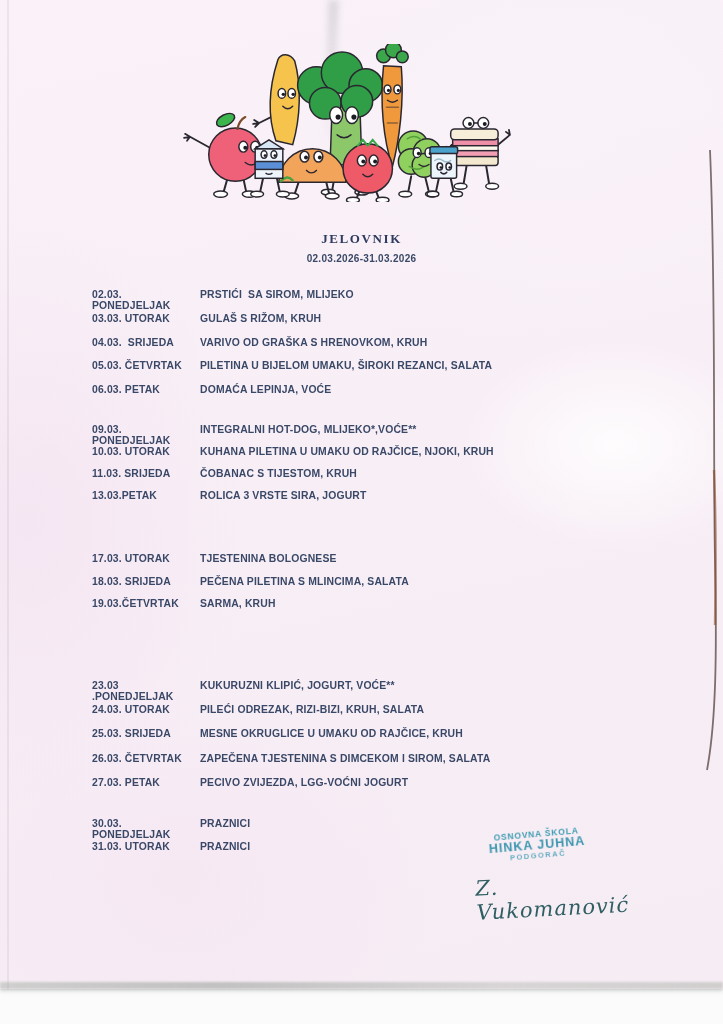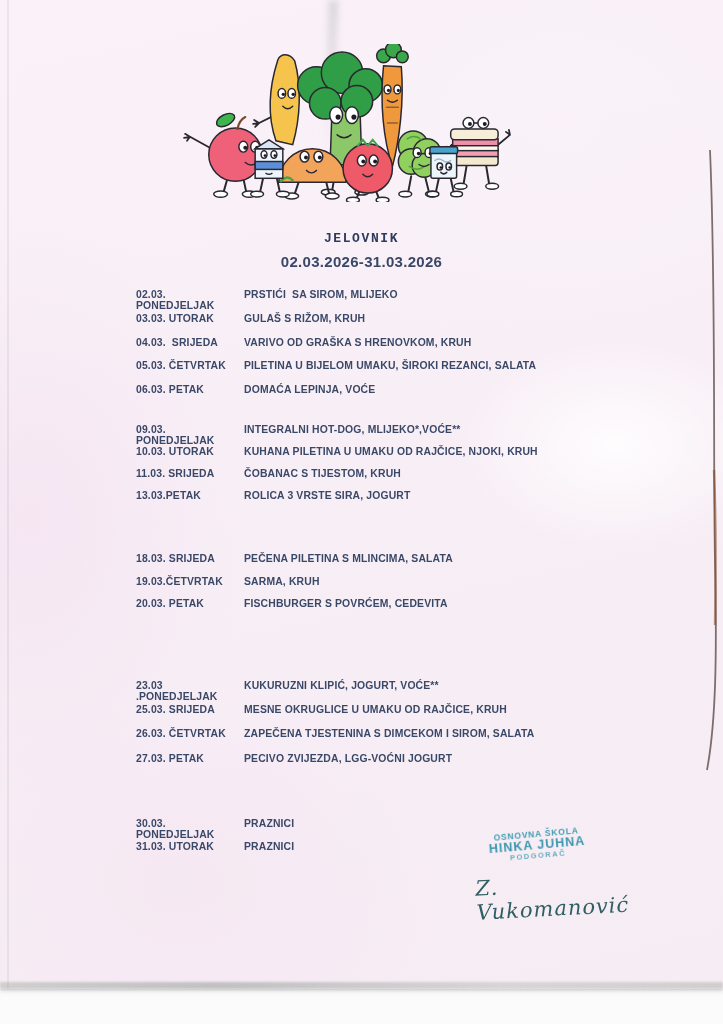--- a/index.html
+++ b/index.html
@@ -27,38 +27,38 @@
   .left-edge{position:absolute;left:7px;top:0;width:2px;height:989px;
     background:rgba(120,110,125,.10);filter:blur(.5px);}
   .top-streak{position:absolute;left:326px;top:0;width:10px;height:150px;
     background:linear-gradient(rgba(140,140,150,.28),rgba(140,140,150,0));
     filter:blur(3px);transform:rotate(2deg);}
   .edge-svg{position:absolute;left:0;top:0;pointer-events:none;}
 
   
   .title{
     position:absolute;left:0;right:0;top:231px;text-align:center;
-    font-family:Liberation Mono, monospace;font-weight:bold;font-size:13px;
+    font-family:Liberation Serif, serif;font-weight:bold;font-size:13px;
     letter-spacing:1.6px;color:#2e3a5e;
   }
   .daterange{
     position:absolute;left:0;right:0;top:253px;text-align:center;
-    font-weight:700;font-size:15px;letter-spacing:.3px;color:#3a4868;
+    font-weight:700;font-size:10px;letter-spacing:.3px;color:#3a4868;
   }
 
   
   #menu{position:absolute;left:92px;top:0;width:575px;color:#3a4868;}
   .week{position:absolute;left:0;width:575px;}
   .w0{top:289px;--rh:23.8px;}
   .w1{top:424px;--rh:21.9px;}
   .w2{top:553px;--rh:22.6px;}
   .w3{top:680px;--rh:24.2px;}
   .w4{top:818px;--rh:23.2px;}
   .row{display:flex;height:var(--rh,23.8px);align-items:flex-start;
-    font-size:10.4px;font-weight:700;letter-spacing:.15px;margin-left:44px;}
+    font-size:10.4px;font-weight:700;letter-spacing:.15px;}
   .lab{flex:0 0 108px;white-space:pre-wrap;}
   .meal{white-space:pre-wrap;text-align:right;}
 
   
   #notes{position:absolute;left:92px;top:877px;width:420px;color:#3a4868;}
   .note{font-size:10.4px;font-weight:700;letter-spacing:.15px;height:22.6px;}
 
   
   .stamp{
     position:absolute;left:487px;top:829px;width:100px;text-align:center;
@@ -276,36 +276,40 @@
           <span class="lab">11.03. SRIJEDA</span>
           <span class="meal">ČOBANAC S TIJESTOM, KRUH</span>
         </div>
         <div class="row">
           <span class="lab">13.03.PETAK</span>
           <span class="meal">ROLICA 3 VRSTE SIRA, JOGURT</span>
         </div>
       </div>
       <div class="week w2">
         <div class="row">
+          <span class="lab">17.03. UTORAK</span>
+          <span class="meal">TJESTENINA BOLOGNESE</span>
+        </div>
+        <div class="row">
           <span class="lab">18.03. SRIJEDA</span>
           <span class="meal">PEČENA PILETINA S MLINCIMA, SALATA</span>
         </div>
         <div class="row">
           <span class="lab">19.03.ČETVRTAK</span>
           <span class="meal">SARMA, KRUH</span>
         </div>
-        <div class="row">
-          <span class="lab">20.03. PETAK</span>
-          <span class="meal">FISCHBURGER S POVRĆEM, CEDEVITA</span>
-        </div>
       </div>
       <div class="week w3">
         <div class="row">
           <span class="lab">23.03 .PONEDJELJAK</span>
           <span class="meal">KUKURUZNI KLIPIĆ, JOGURT, VOĆE**</span>
+        </div>
+        <div class="row">
+          <span class="lab">24.03. UTORAK</span>
+          <span class="meal">PILEĆI ODREZAK, RIZI-BIZI, KRUH, SALATA</span>
         </div>
         <div class="row">
           <span class="lab">25.03. SRIJEDA</span>
           <span class="meal">MESNE OKRUGLICE U UMAKU OD RAJČICE, KRUH</span>
         </div>
         <div class="row">
           <span class="lab">26.03. ČETVRTAK</span>
           <span class="meal">ZAPEČENA TJESTENINA S DIMCEKOM I SIROM, SALATA</span>
         </div>
         <div class="row">

